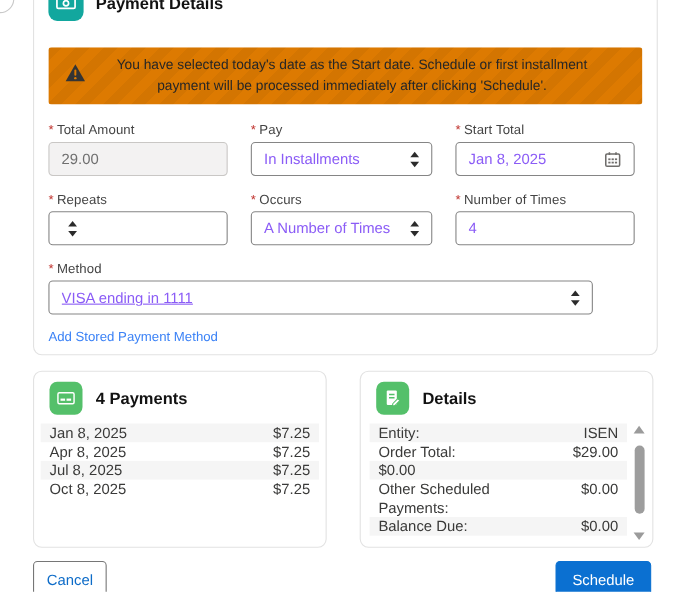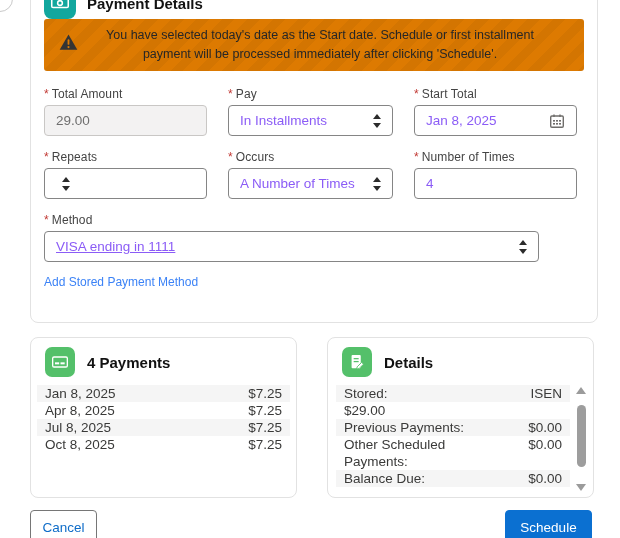--- a/index.html
+++ b/index.html
@@ -21,21 +21,21 @@
     padding:0 13px;
   }
   .panel-header{ display:flex; align-items:center; gap:11px; margin-top:2px; }
   .app-icon{
     width:32px; height:32px; border-radius:8px; background:#12a79e;
     display:flex; align-items:center; justify-content:center; flex:0 0 auto;
   }
   .panel-title{ font-size:15px; font-weight:bold; color:#121212; }
 
   .warning-banner{
-    position:relative; height:52px; border-radius:3px;
+    position:relative; margin-top:24px; height:52px; border-radius:3px;
     background:#dd7a01;
     background-image:repeating-linear-gradient(135deg, rgba(0,0,0,0.045) 0 9px, rgba(0,0,0,0) 9px 18px);
     color:#262626; font-size:12.5px; line-height:1.5;
     display:flex; align-items:center; justify-content:center; text-align:center;
     padding:4px 40px 4px 52px;
   }
   .warning-banner .warn-icon{ position:absolute; left:15px; top:50%; transform:translateY(-50%); }
 
   .form-grid{
     display:grid; grid-template-columns:163px 165px 163px;
@@ -254,28 +254,28 @@
         <line x1="8" y1="8" x2="14" y2="8" stroke="#54c06a" stroke-width="1.5"></line>
         <line x1="8" y1="11.5" x2="14" y2="11.5" stroke="#54c06a" stroke-width="1.5"></line>
         <path d="M12.2 17.8 L17.6 12.4 L19.8 14.6 L14.4 20 L11.6 20.4 Z" fill="#ffffff" stroke="#54c06a" stroke-width="1.1"></path>
       </svg>
     </span>
     <span class="card-title">Details</span>
   </div>
   <div class="summary-body">
     <div class="rows">
       <div class="row">
-        <span class="rlabel">Stored:</span>
+        <span class="rlabel">Entity:</span>
         <span class="rvalue">ISEN</span>
       </div>
       <div class="row">
+        <span class="rlabel">Order Total:</span>
         <span class="rvalue">$29.00</span>
       </div>
       <div class="row">
-        <span class="rlabel">Previous Payments:</span>
         <span class="rvalue">$0.00</span>
       </div>
       <div class="row" style="max-width:100%;">
         <span class="rlabel" style="max-width:150px;">Other Scheduled Payments:</span>
         <span class="rvalue">$0.00</span>
       </div>
       <div class="row">
         <span class="rlabel">Balance Due:</span>
         <span class="rvalue">$0.00</span>
       </div>

